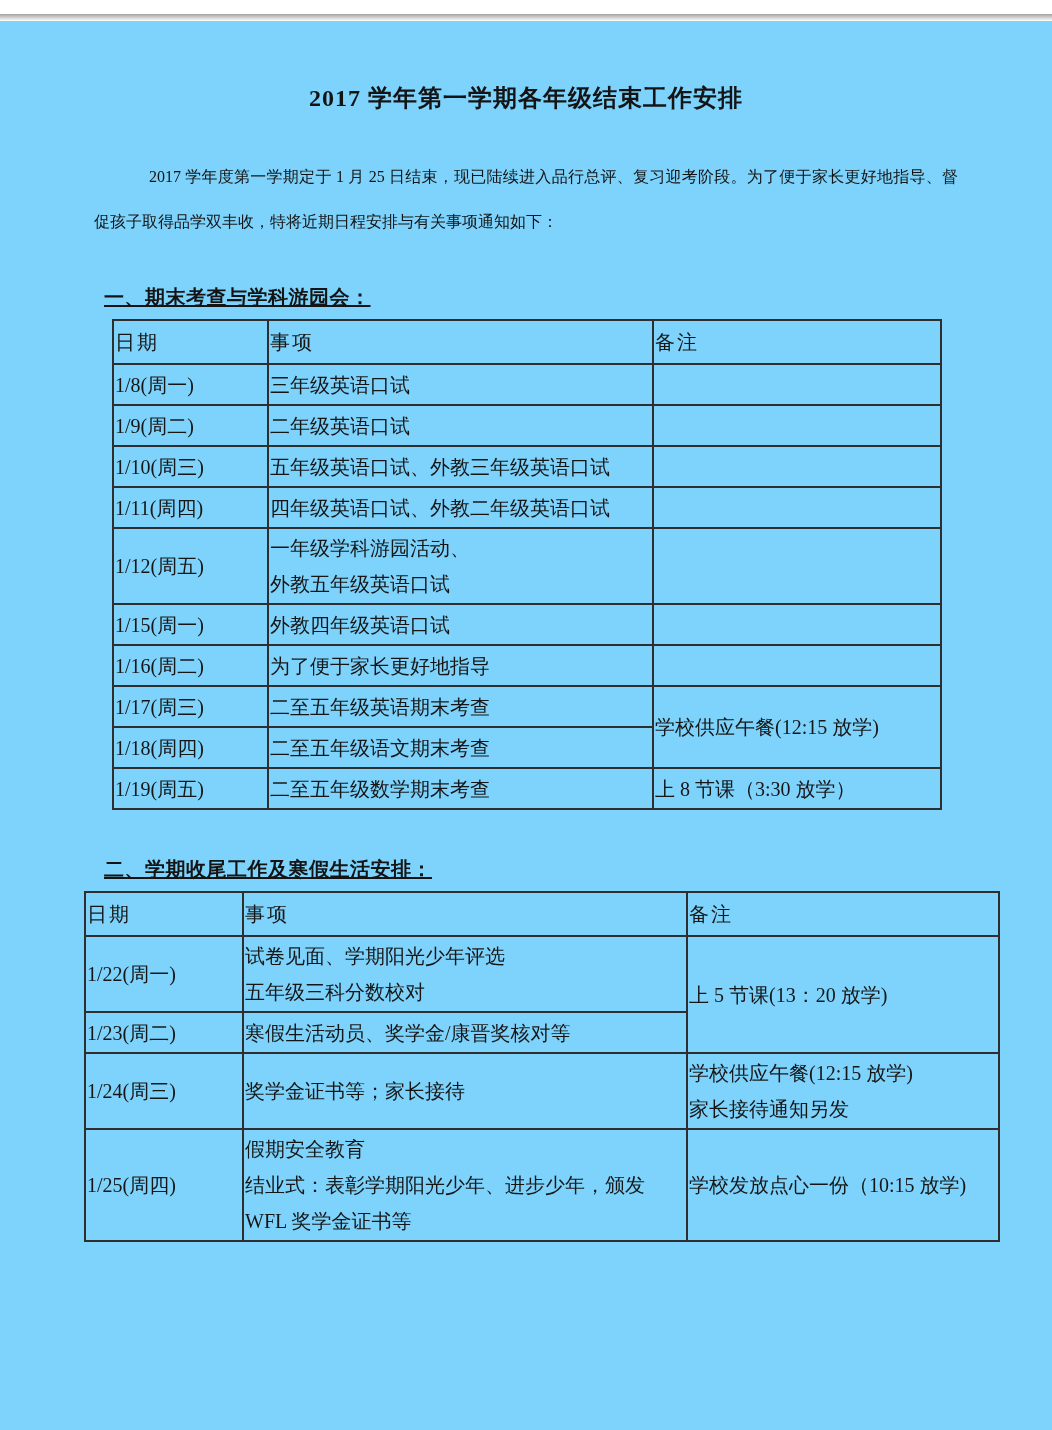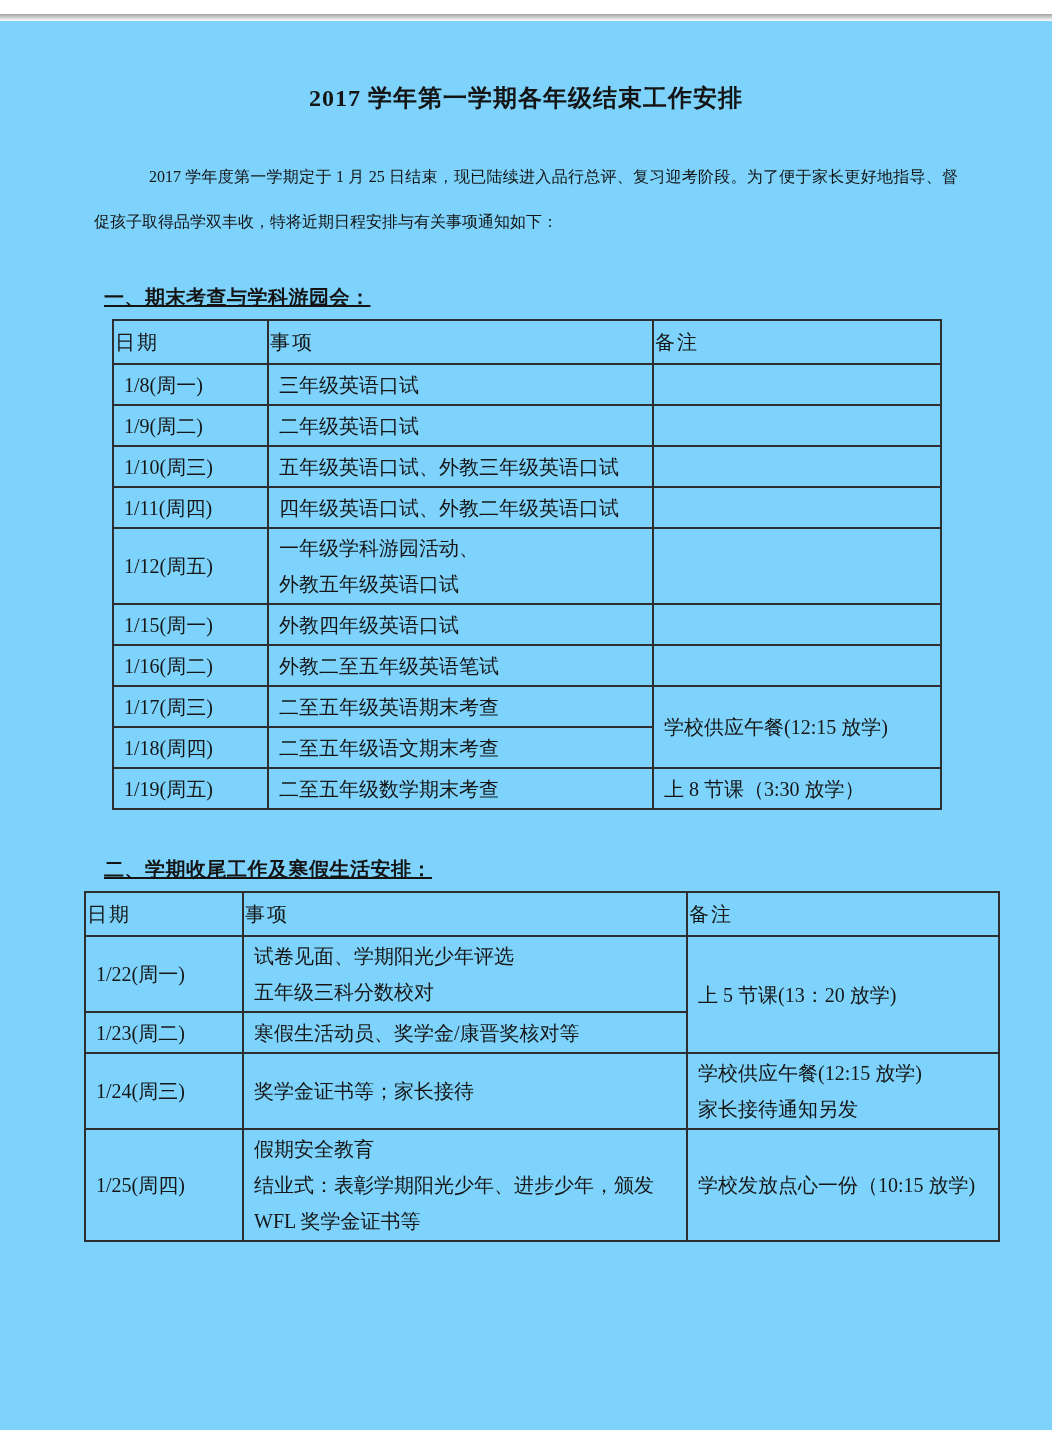--- a/index.html
+++ b/index.html
@@ -56,21 +56,21 @@
   }
   table.sched th {
     font-weight:normal;
     height:40px;
     text-align:left;
     letter-spacing:2px;
   }
   table.sched td {
     height:37px;
     line-height:36px;
-    padding:1px 10px;
+    padding:1px 1px;
     text-align:left;
     word-break:break-word;
   }
   td.date-cell { padding-left:14px; }
   td.event-cell { padding-left:20px; }
   td.note-cell { padding-left:12px; }
   .reminder {
     margin:44px 92px 0 104px;
     font-family:"Liberation Sans","DejaVu Sans",sans-serif;
     font-weight:bold;
@@ -133,21 +133,21 @@
             <td class="event-cell">一年级学科游园活动、<br>外教五年级英语口试</td>
             <td class="note-cell"></td>
           </tr>
           <tr>
             <td class="date-cell">1/15(周一)</td>
             <td class="event-cell">外教四年级英语口试</td>
             <td class="note-cell"></td>
           </tr>
           <tr>
             <td class="date-cell">1/16(周二)</td>
-            <td class="event-cell">外教二至五年级英语笔试</td>
+            <td class="event-cell">为了便于家长更好地指导</td>
             <td class="note-cell"></td>
           </tr>
           <tr>
             <td class="date-cell">1/17(周三)</td>
             <td class="event-cell">二至五年级英语期末考查</td>
             <td class="note-cell" rowspan="2">学校供应午餐(12:15 放学)</td>
           </tr>
           <tr>
             <td class="date-cell">1/18(周四)</td>
             <td class="event-cell">二至五年级语文期末考查</td>

